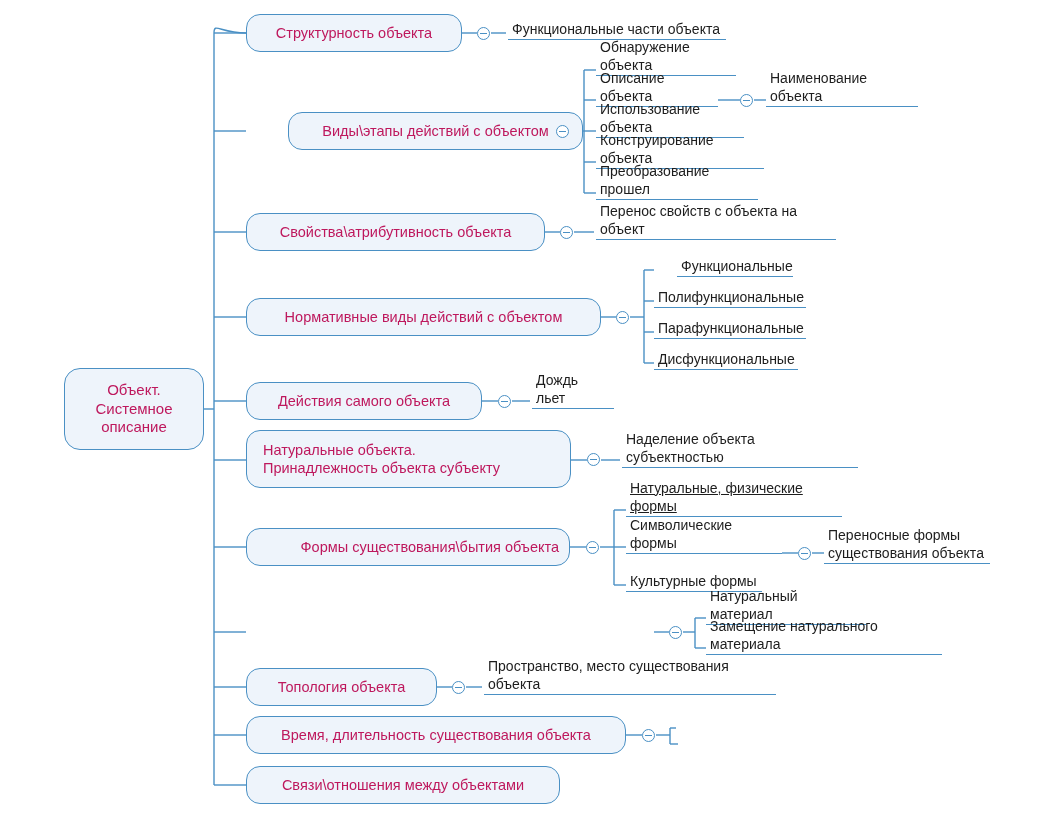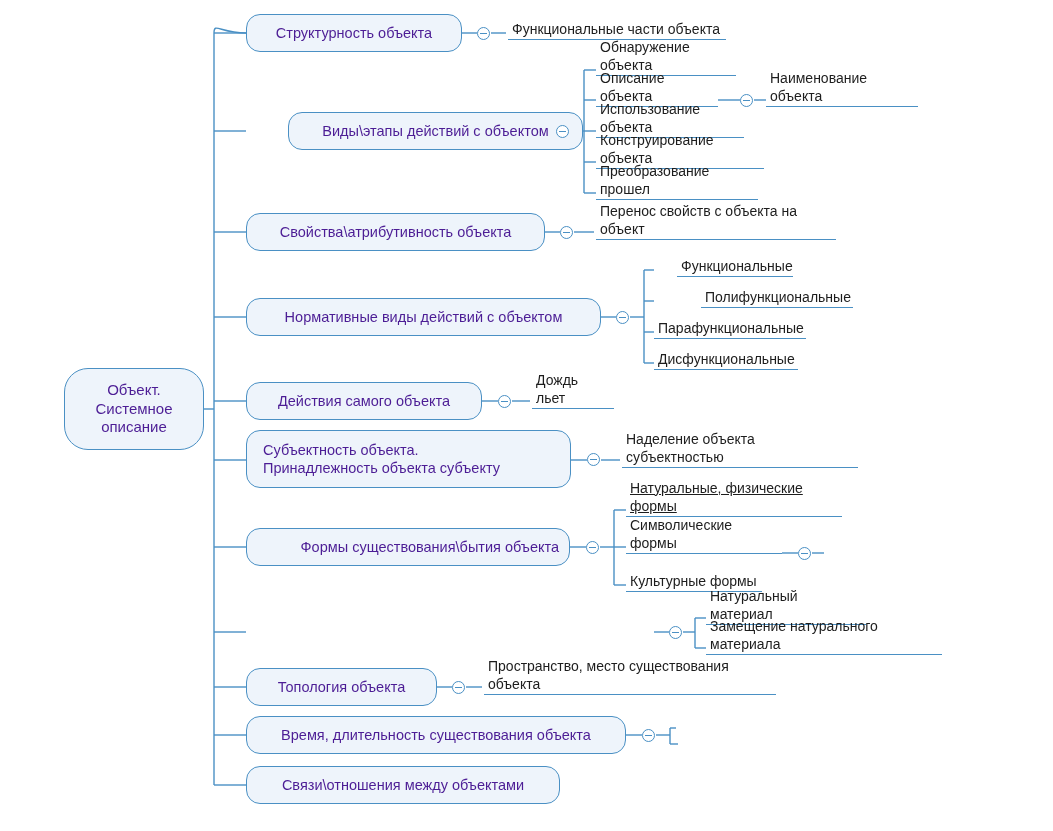--- a/index.html
+++ b/index.html
@@ -25,32 +25,32 @@
     width: 1053px;
     height: 831px;
     pointer-events: none;
   }
   .node {
     position: absolute;
     box-sizing: border-box;
     border: 1px solid #4a90c4;
     border-radius: 14px;
     background: #eef4fb;
-    color: #4c1d95;
+    color: #be185d;
     display: flex;
     align-items: center;
     justify-content: center;
     text-align: center;
     font-size: 14.5px;
     line-height: 1.25;
     padding: 2px 10px;
     white-space: pre-line;
   }
   .root {
-    border-radius: 24px;
+    border-radius: 16px;
     font-size: 15px;
     background: #eef4fb;
   }
   .leaf {
     position: absolute;
     box-sizing: border-box;
     font-size: 14px;
     line-height: 1.3;
     color: #1d1d1d;
     background: transparent;
@@ -215,58 +215,62 @@
     <span>Перенос свойств с объекта на объект</span>
   </div>
 
   <div class="node" style="left:246px; top:298px; width:355px; height:38px;">
     <span>Нормативные  виды действий с объектом</span>
   </div>
   <div class="collapse" style="left:616px; top:311px;"></div>
   <div class="leaf" style="left:677px; top:257px; width:116px; height:20px;">
     <span>Функциональные</span>
   </div>
-  <div class="leaf" style="left:654px; top:288px; width:152px; height:20px;margin-left:47px;">
+  <div class="leaf" style="left:654px; top:288px; width:152px; height:20px;">
     <span>Полифункциональные</span>
   </div>
   <div class="leaf" style="left:654px; top:319px; width:152px; height:20px;">
     <span>Парафункциональные</span>
   </div>
   <div class="leaf" style="left:654px; top:350px; width:144px; height:20px;">
     <span>Дисфункциональные</span>
   </div>
 
   <div class="node" style="left:246px; top:382px; width:236px; height:38px;">
     <span>Действия самого объекта</span>
   </div>
   <div class="collapse" style="left:498px; top:395px;"></div>
   <div class="leaf" style="left:532px; top:387px; width:82px; height:22px;">
     <span>Дождь льет</span>
   </div>
 
   <div class="node" style="left:246px; top:430px; width:325px; height:58px; text-align:left; justify-content:flex-start; padding-left:16px;">
-    <span>Субъектность объекта.
+    <span>Натуральные объекта.
 Принадлежность объекта субъекту</span>
   </div>
   <div class="collapse" style="left:587px; top:453px;"></div>
   <div class="leaf" style="left:622px; top:446px; width:236px; height:22px;">
     <span>Наделение объекта субъектностью</span>
   </div>
 
   <div class="node" style="left:246px; top:528px; width:324px; height:38px;justify-content:flex-end;">
     <span>Формы существования\бытия объекта</span>
   </div>
   <div class="collapse" style="left:586px; top:541px;"></div>
   <div class="leaf" style="left:626px; top:497px; width:216px; height:20px;text-decoration:underline;">
     <span>Натуральные, физические формы</span>
   </div>
   <div class="leaf" style="left:626px; top:534px; width:156px; height:20px;">
     <span>Символические формы</span>
   </div>
   <div class="collapse" style="left:798px; top:547px;"></div>
+  <div class="leaf two-line" style="left:824px; top:526px; width:166px; height:38px;">
+    <span>Переносные формы
+существования объекта</span>
+  </div>
   <div class="leaf" style="left:626px; top:572px; width:136px; height:20px;">
     <span>Культурные формы</span>
   </div>
 
   <div class="collapse" style="left:669px; top:626px;"></div>
   <div class="leaf" style="left:706px; top:605px; width:160px; height:20px;">
     <span>Натуральный материал</span>
   </div>
   <div class="leaf" style="left:706px; top:635px; width:236px; height:20px;">
     <span>Замещение натурального материала</span>

